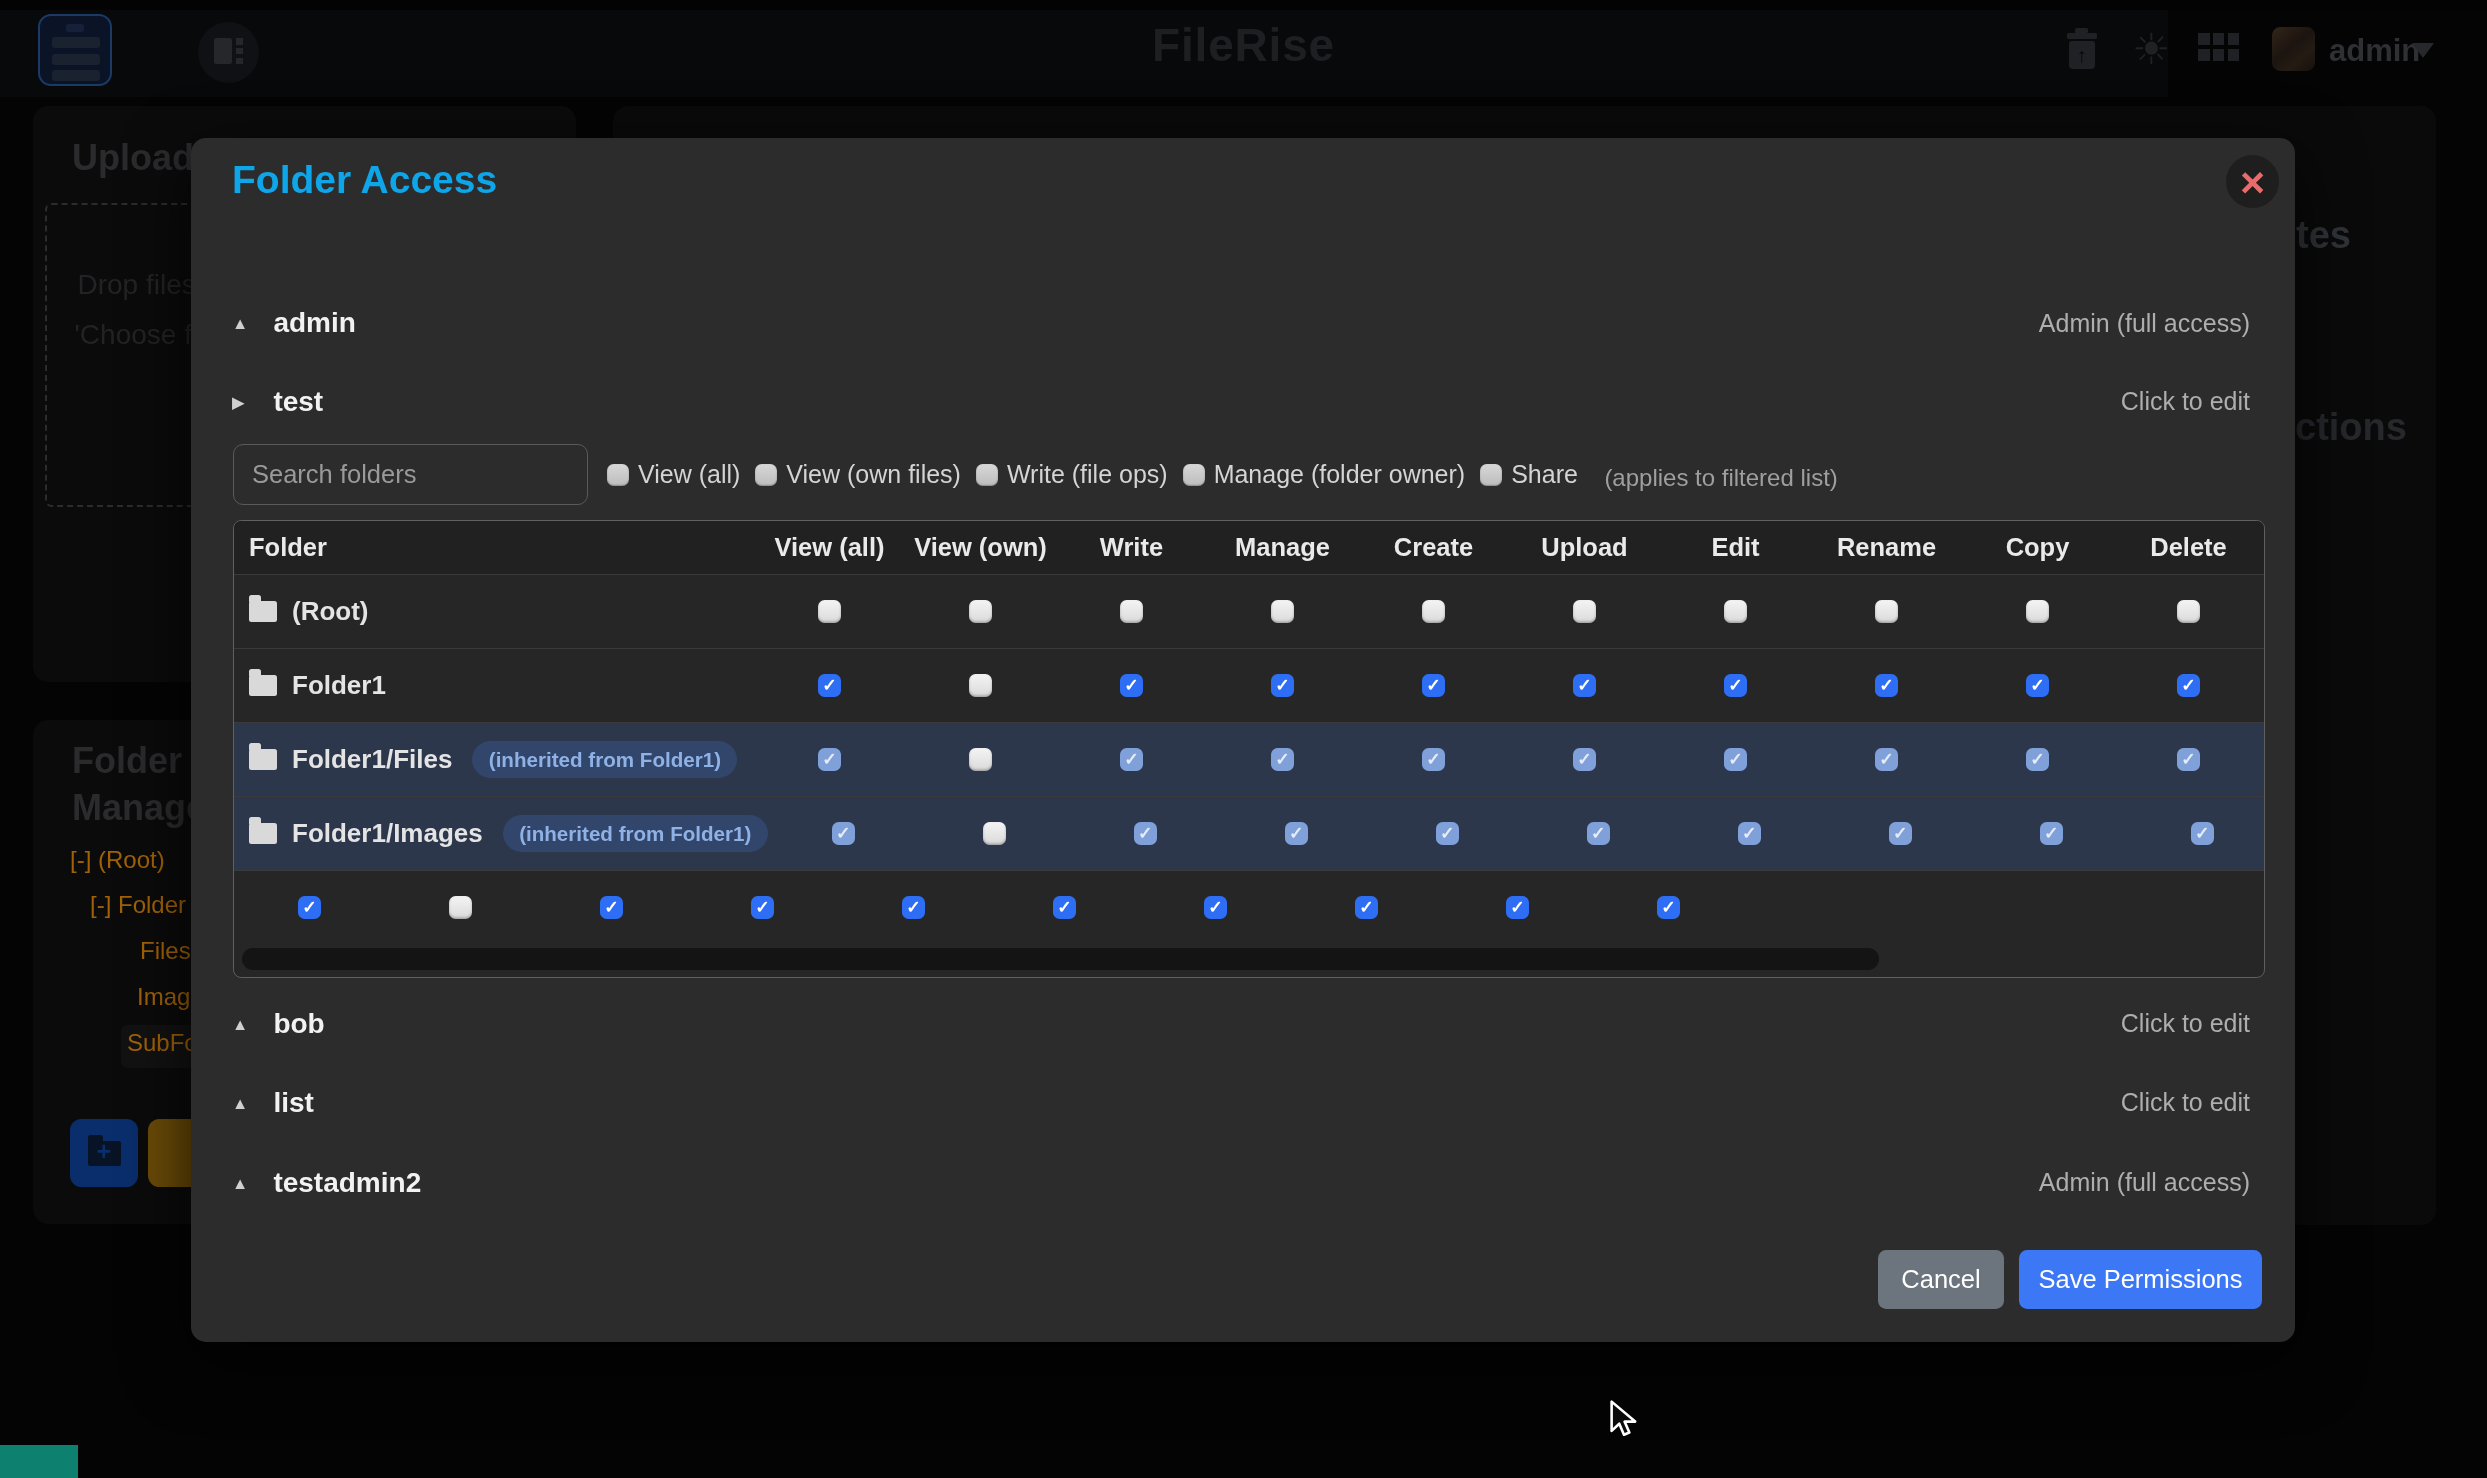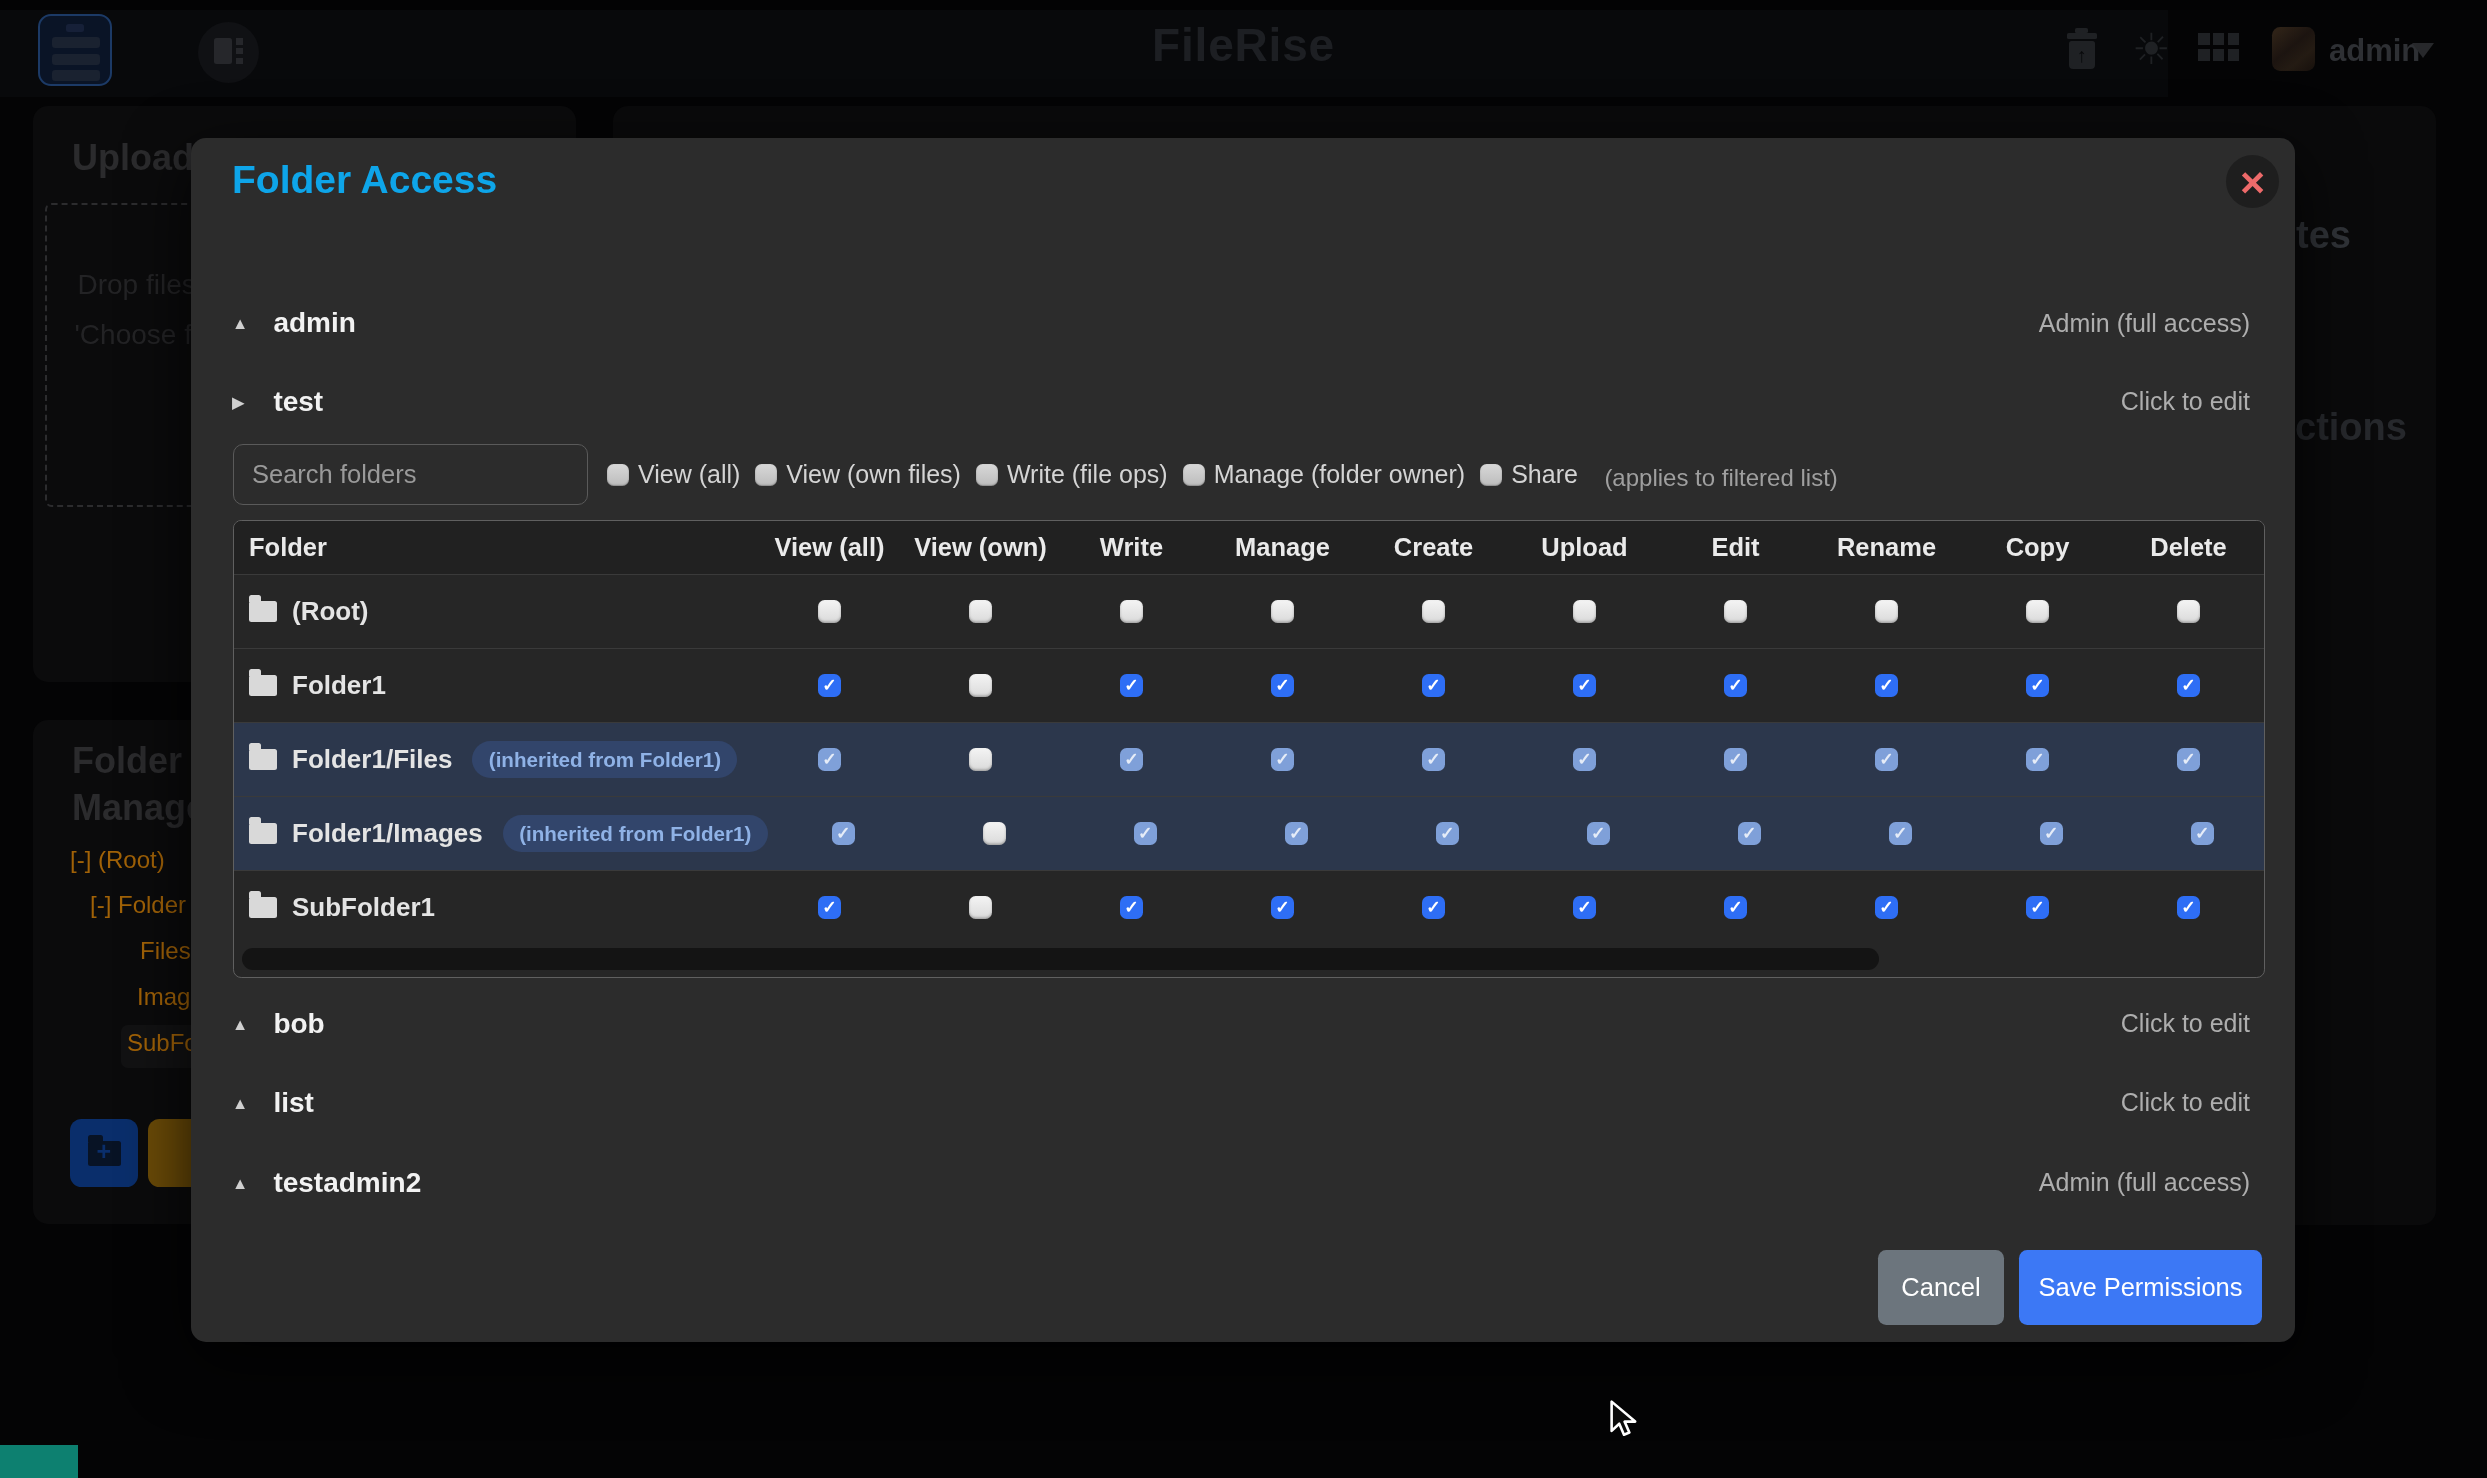--- a/index.html
+++ b/index.html
@@ -99,21 +99,21 @@
   .cbwrap { width:151px; display:flex; justify-content:center; }
   .cb { width:23px; height:23px; border-radius:6.6px; display:flex; align-items:center; justify-content:center;
         font-size:17.3px; font-weight:700; color:#fff; cursor:pointer; }
   .cb.off { background:linear-gradient(#f4f4f4,#dadada); box-shadow:inset 0 -1.6px 2.5px rgba(0,0,0,.28); }
   .cb.on { background:#2e6ef5; }
   .cb.on.muted { background:#7fa0d9; color:rgba(255,255,255,.8); }
   .hscroll { position:absolute; left:0; bottom:0; width:100%; height:35px; }
   .hthumb { position:absolute; left:8.2px; top:5.8px; width:1637px; height:22px; border-radius:11.5px; background:#141414; cursor:pointer; }
 
   .footer { position:absolute; top:1112px; right:33px; display:flex; gap:15px; }
-  .btn { height:75px; border:none; border-radius:8.2px; font-size:25.5px; color:#fff;
+  .btn { height:59px; border:none; border-radius:8.2px; font-size:25.5px; color:#fff;
          font-family:"Liberation Sans", sans-serif; cursor:pointer; }
   .btn.cancel { width:126px; background:#6c757d; }
   .btn.save { width:243px; background:#3c78f5; }
 
   .cursor { position:absolute; left:1605px; top:1400px; }
 </style>
 </head>
 <body>
 
 <div class="topbar">
@@ -386,25 +386,20 @@
           </span>
           <span class="cbwrap">
             <span class="cb on muted">✓</span>
           </span>
           <span class="cbwrap">
             <span class="cb on muted">✓</span>
           </span>
         </div>
     </div>
     <div class="trow">
-      <div class="fcell">
-        <span class="folder-icon"></span>
-        <span class="fname">SubFolder1</span>
-
-      </div>
       <div class="cells">
           <span class="cbwrap">
             <span class="cb on">✓</span>
           </span>
           <span class="cbwrap">
             <span class="cb off"></span>
           </span>
           <span class="cbwrap">
             <span class="cb on">✓</span>
           </span>

